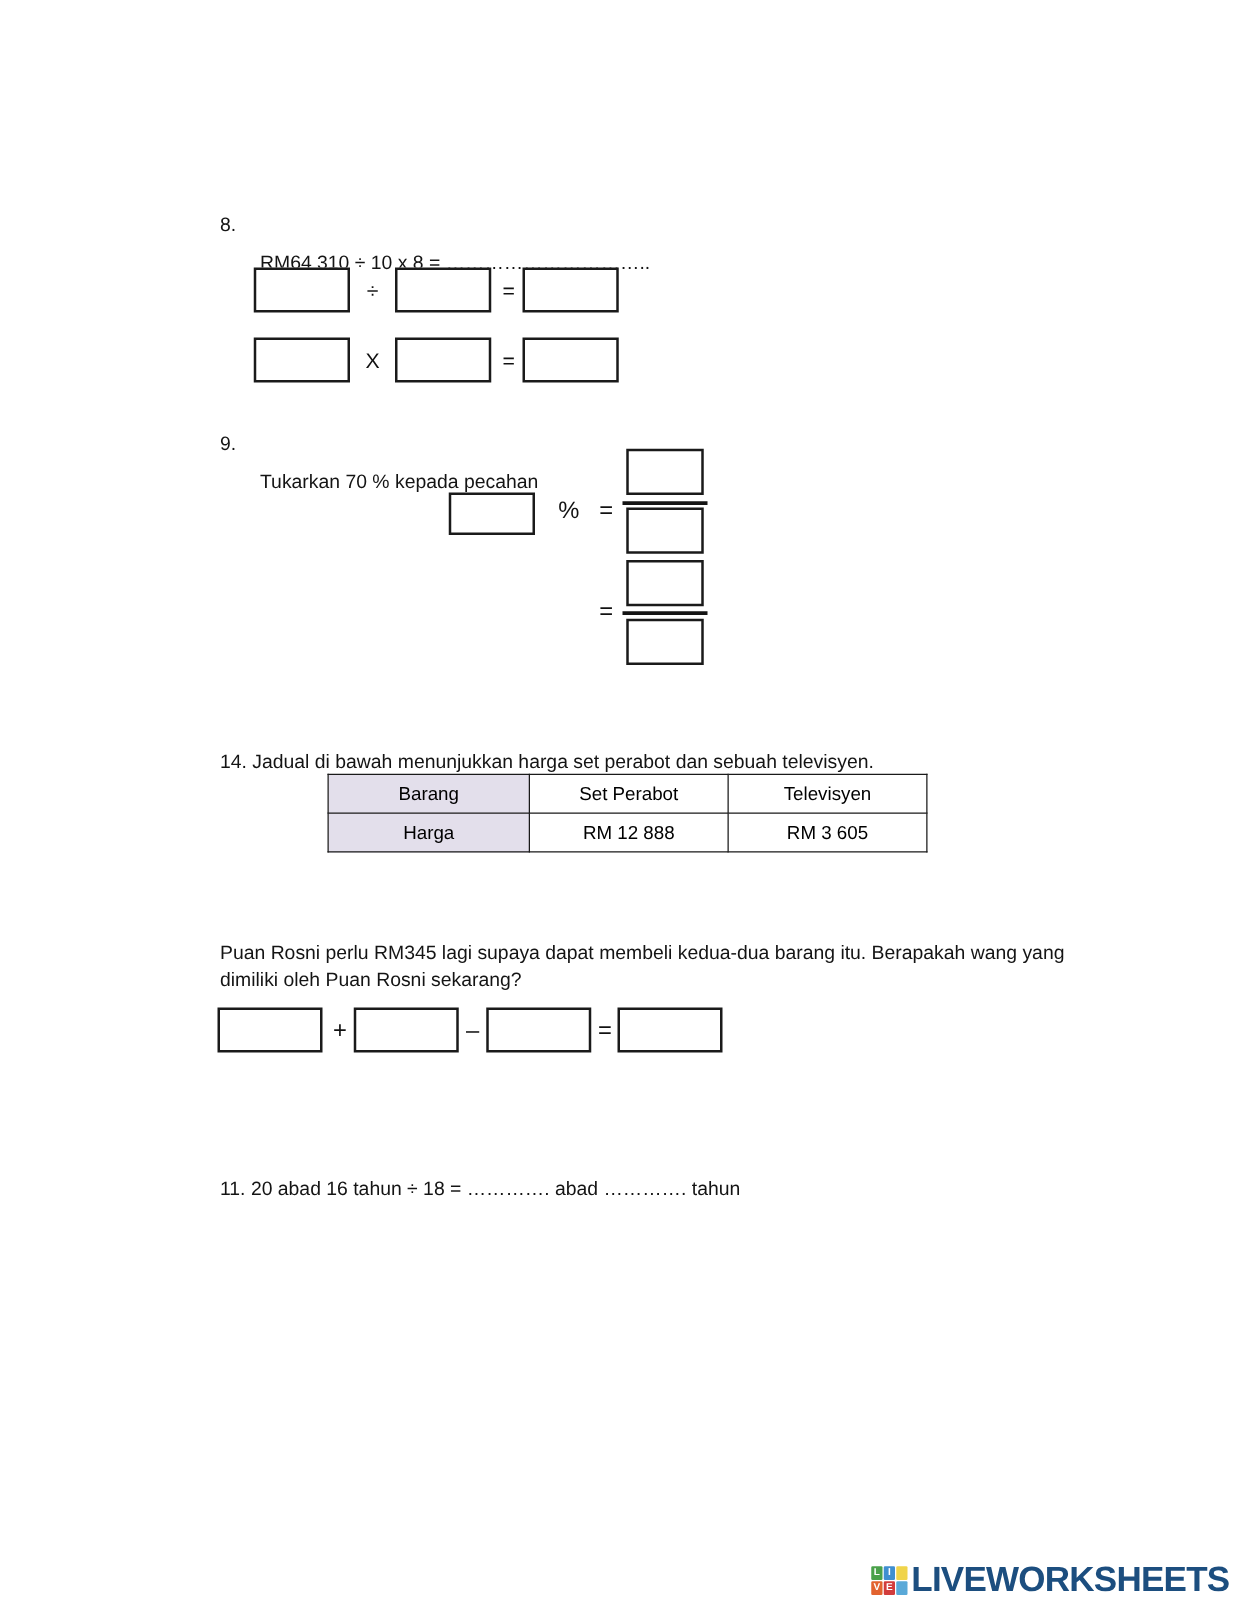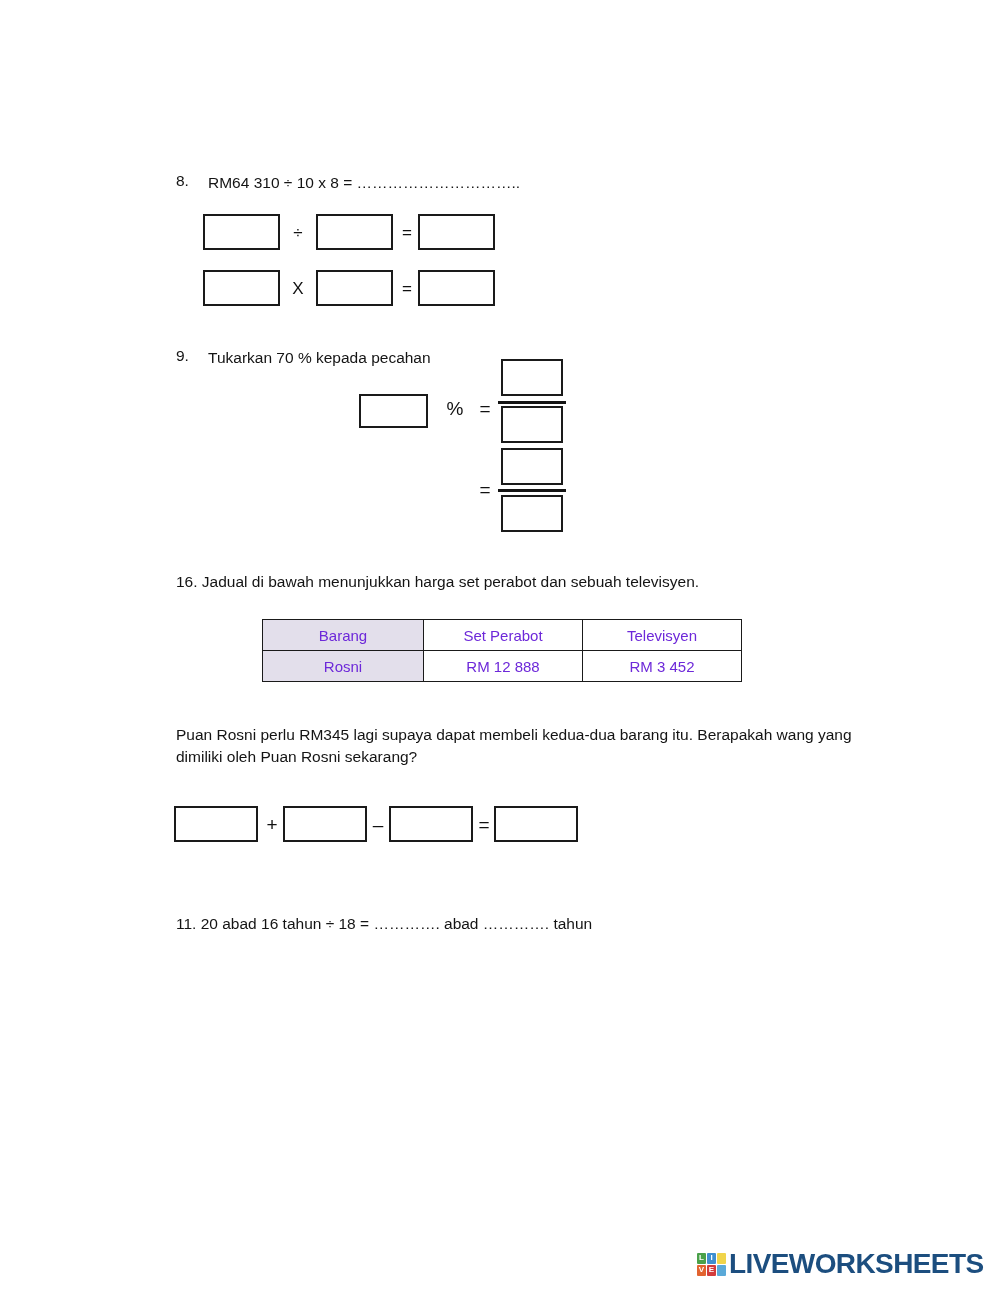--- a/index.html
+++ b/index.html
@@ -23,20 +23,21 @@
     background: #ffffff;
   }
 
   
   .qtext {
     position: absolute;
     font-size: 15.5px;
     line-height: 1.42;
     color: #141414;
     white-space: nowrap;
+    margin-top: 28px;
   }
   .qtext.wrap { white-space: normal; }
 
   .qnum-hang {
     position: absolute;
     font-size: 15.5px;
     color: #141414;
   }
 
   
@@ -61,21 +62,21 @@
     position: absolute;
     height: 3px;
     background: #141414;
   }
 
   
   .tbl {
     position: absolute;
     border-collapse: collapse;
     font-size: 15px;
-    color: #6d28d9;
+    color: #000000;
     padding-left: 28px;
   }
   .tbl td {
     border: 1px solid #1a1a1a;
     text-align: center;
     vertical-align: middle;
     padding: 0;
     height: 30px;
     font-family: "Liberation Sans", sans-serif;
   }
@@ -152,35 +153,35 @@
   <div class="fbar" style="left:498px; top:401px; width:68px;"></div>
   <div class="abox" style="left:501px; top:406px; width:62px; height:37px;"></div>
 
   <div class="op big" style="left:474px; top:479px; width:22px;">=</div>
 
   <div class="abox" style="left:501px; top:448px; width:62px; height:37px;"></div>
   <div class="fbar" style="left:498px; top:489px; width:68px;"></div>
   <div class="abox" style="left:501px; top:495px; width:62px; height:37px;"></div>
 
   <div class="qtext" style="left:176px; top:571px;">
-    <span>16. </span>
+    <span>14. </span>
     <span>Jadual di bawah menunjukkan harga set perabot dan sebuah televisyen.</span>
   </div>
 
   <table class="tbl" style="left:262px; top:619px;">
     <tbody>
         <tr>
       <td class="lbl">Barang</td>
       <td class="val">Set Perabot</td>
       <td class="val">Televisyen</td>
     </tr>
     <tr>
-      <td class="lbl">Rosni</td>
+      <td class="lbl">Harga</td>
       <td class="val">RM 12 888</td>
-      <td class="val">RM 3 452</td>
+      <td class="val">RM 3 605</td>
     </tr>
   </tbody>
     </table>
 
   <div class="qtext wrap" style="left:176px; top:724px; width:690px;">Puan Rosni perlu RM345 lagi supaya dapat membeli kedua-dua barang itu. Berapakah wang yang dimiliki oleh Puan Rosni sekarang?</div>
 
   <div class="abox" style="left:174px; top:806px; width:84px; height:36px;"></div>
   <div class="op big" style="left:262px; top:814px; width:20px;">+</div>
   <div class="abox" style="left:283px; top:806px; width:84px; height:36px;"></div>
   <div class="op big" style="left:368px; top:814px; width:20px;">–</div>

